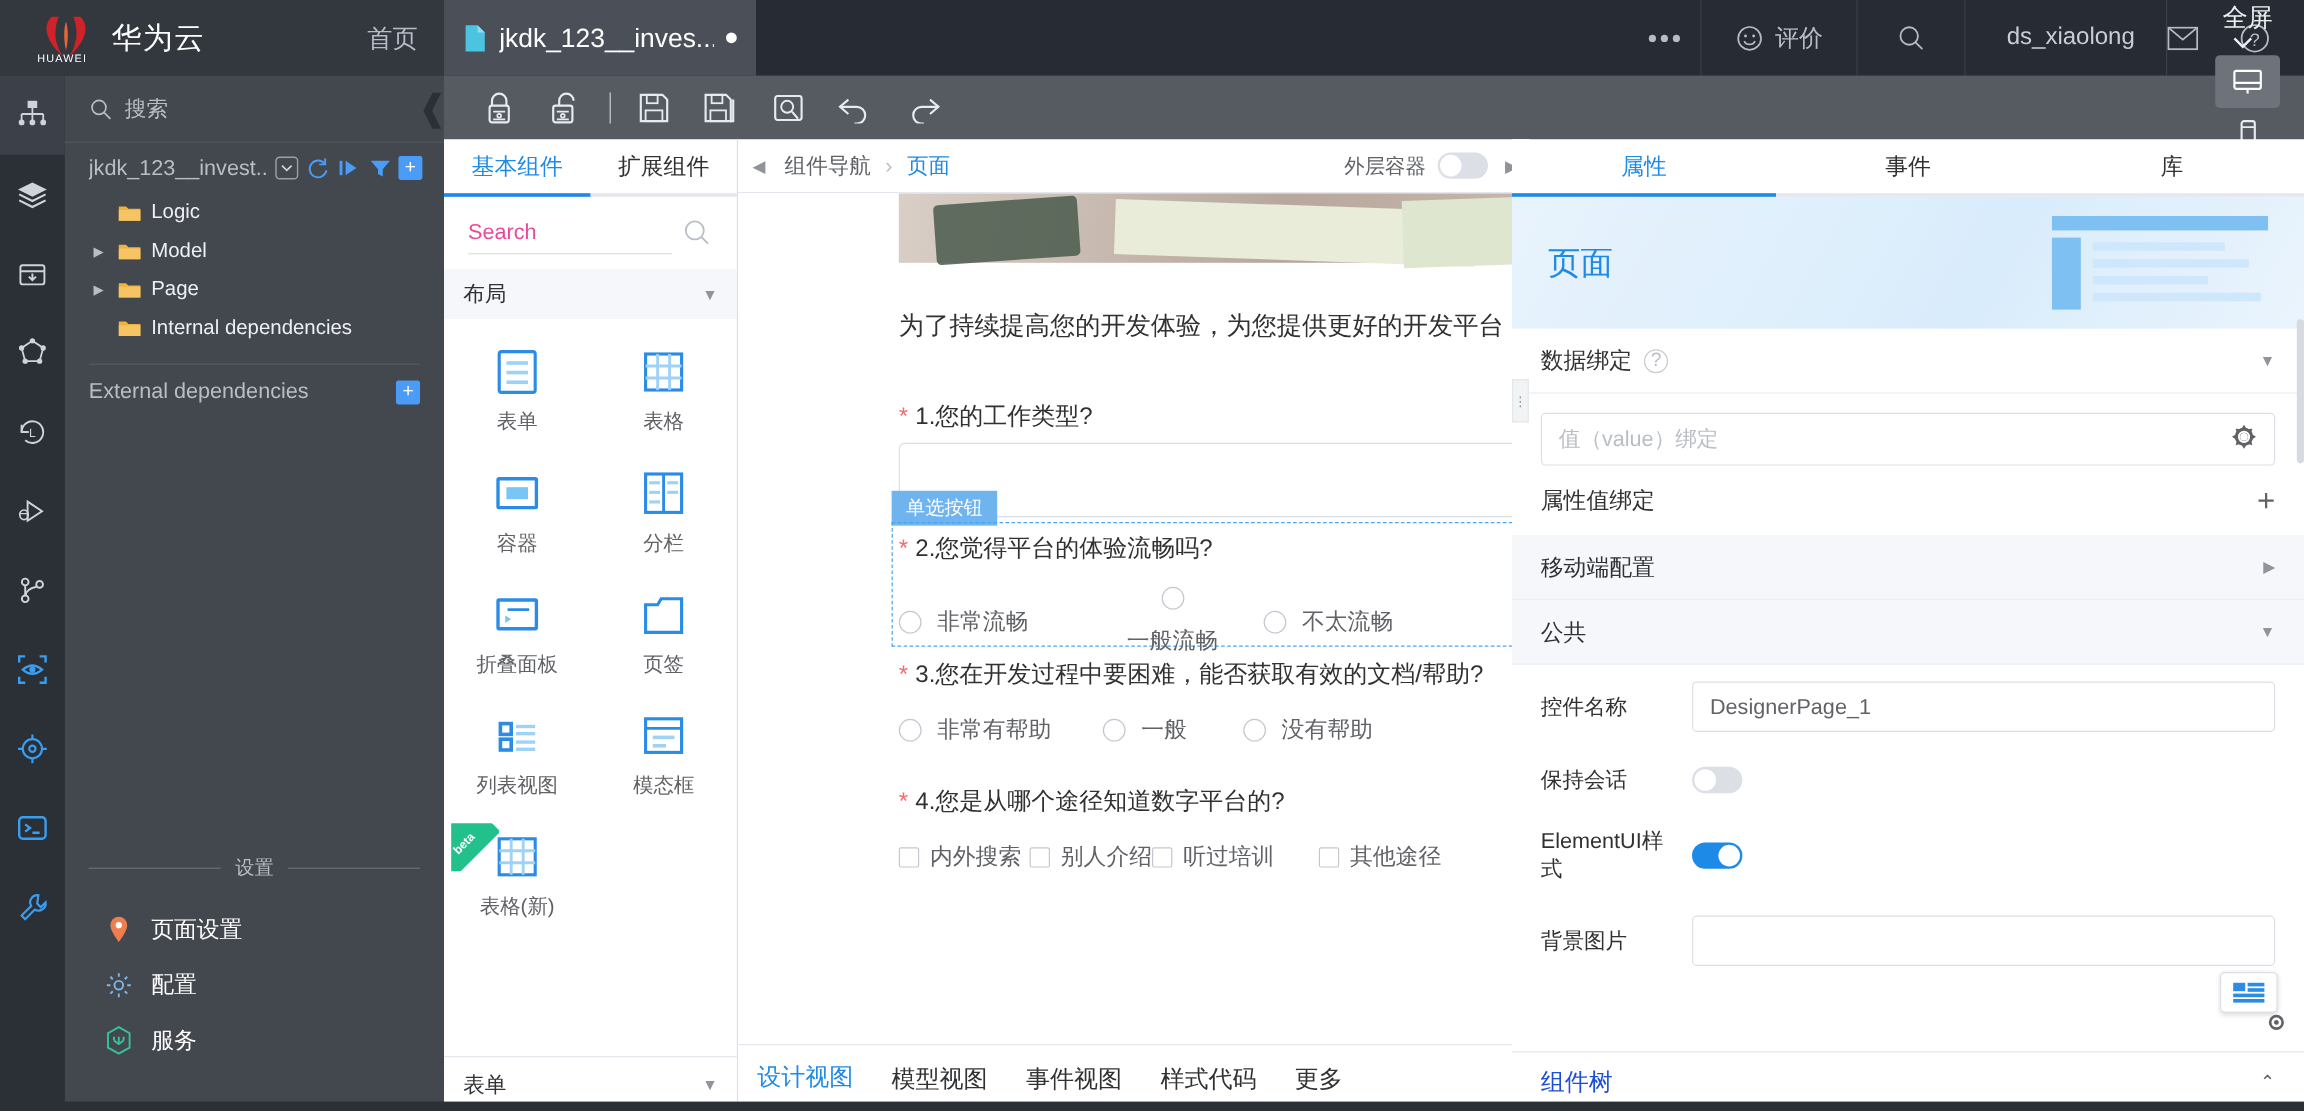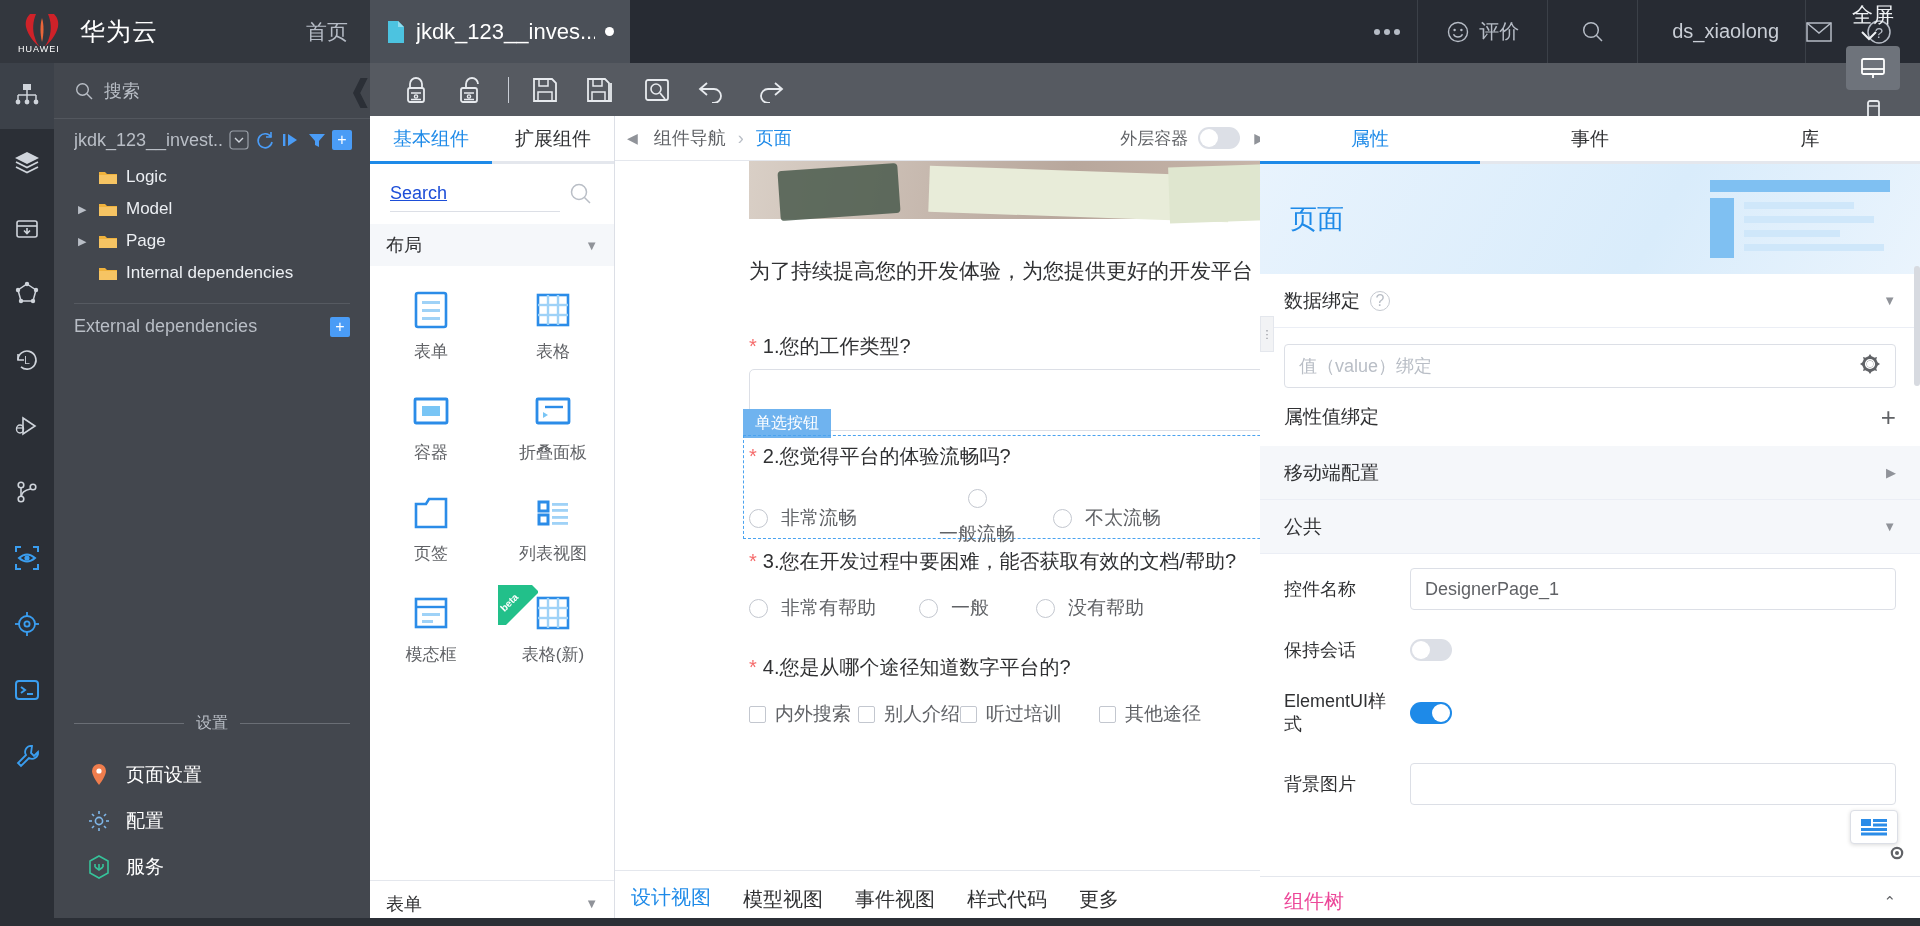--- a/index.html
+++ b/index.html
@@ -7,21 +7,21 @@
     width: 1920px; height: 926px;
     font-family: "Liberation Sans", "DejaVu Sans", sans-serif;
     overflow: hidden; background: #2d3138;
   }
   .app { position: relative; width: 1920px; height: 926px; }
 
   
   .topbar { position: absolute; left: 0; top: 0; width: 1920px; height: 63px;
             background: #272b33; display: flex; align-items: stretch; }
   .hw-brand { width: 370px; display: flex; align-items: center; background: #33373e; height: 63px; }
-  .hw-logo { width: 52px; height: 44px; margin-left: 16px; position: relative; }
+  .hw-logo { width: 52px; height: 44px; margin-left: 29px; position: relative; }
   .hw-logo svg { display:block; }
   .hw-name { color: #fff; font-size: 25px; margin-left: 12px; letter-spacing: 1px; }
   .hw-home { color: #b6bcc6; font-size: 21px; margin-left: auto; margin-right: 22px; }
 
   .tab-doc { width: 260px; background: #4b5058; display: flex; align-items: center;
              padding: 0 16px; gap: 10px; }
   .tab-doc .fileico { width: 20px; height: 24px; flex: none; }
   .tab-doc .t { color: #fff; font-size: 22px; white-space: nowrap; overflow: hidden; }
   .tab-doc .dot { width: 9px; height: 9px; border-radius: 50%; background: #fff; margin-left: auto; flex:none;}
 
@@ -84,21 +84,21 @@
   .comp { position:absolute; left:370px; top:116px; width:245px; height:810px; background:#fff;
           display:flex; flex-direction:column; border-right:1px solid #dcdfe6; }
   .comp-tabs { display:flex; height:45px; }
   .comp-tab { flex:1; display:flex; align-items:center; justify-content:center; font-size:19px;
               color:#303133; position:relative; }
   .comp-tab.active { color:#1e8ae8; }
   .comp-tab-bar { height:3px; background:#e4e7ed; display:flex; }
   .comp-tab-bar .fill { width:50%; background:#1e8ae8; }
   .comp-search { height:60px; display:flex; align-items:center; padding:0 20px; gap:8px; }
   .comp-search .inp { flex:1; border:none; border-bottom:1px solid #dcdfe6; height:36px;
-                      font-size:18px; color:#1d4ed8; display:flex; align-items:center;text-decoration:underline; }
+                      font-size:18px; color:#ec4899; display:flex; align-items:center; }
   .grp-head { background:#f5f7fa; height:42px; display:flex; align-items:center;
               justify-content:space-between; padding:0 16px; font-size:18px; color:#303133;}
   .grp-head .cv { color:#909399; font-size:13px; }
   .comp-grid { flex:1; overflow:hidden; display:grid; grid-template-columns:1fr 1fr;
                padding: 14px 0 0 0; align-content:start; }
   .cell { display:flex; flex-direction:column; align-items:center; gap:10px; padding:10px 0 18px 0; position:relative;}
   .cell .lbl { font-size:17px; color:#606266; }
   .comp-foot { height:46px; border-top:1px solid #e4e7ed; background:#fff; display:flex;
                align-items:center; justify-content:space-between; padding:0 16px; font-size:18px; color:#303133;}
   .beta { position:absolute; left:6px; top:2px; width:40px; height:40px; overflow:hidden; }
@@ -177,21 +177,21 @@
   .val-input .gear { margin-left:auto; color:#606266; }
   .bind-row { display:flex; align-items:flex-end; padding:0 24px 16px 24px; font-size:19px; color:#303133; }
   .bind-row .plus { margin-left:auto; color:#606266; font-size:26px; line-height:1; }
   .prow { display:flex; align-items:center; padding:14px 24px; gap:18px; }
   .prow .k { width:108px; font-size:18px; color:#303133; }
   .prow .v-input { flex:1; height:42px; border:1px solid #dcdfe6; border-radius:4px;
                    display:flex; align-items:center; padding:0 14px; font-size:18px; color:#606266; }
   .props-bottombar { position:absolute; left:0; bottom:0; width:660px; height:50px;
                      background:#fff; border-top:1px solid #e4e7ed; display:flex;
                      align-items:center; justify-content:space-between; padding:0 24px; }
-  .props-bottombar .t { font-size:20px; color:#ec4899; }
+  .props-bottombar .t { font-size:20px; color:#1d4ed8; }
   .float-widget { position:absolute; right:16px; bottom:54px; width:54px; height:62px; }
   .float-widget .card { width:48px; height:34px; background:#fff; border:1px solid #dcdfe6;
                         border-radius:4px; display:flex; align-items:center; justify-content:center;
                         box-shadow:0 1px 4px rgba(0,0,0,.15); }
   .float-widget .gear2 { position:absolute; right:-2px; bottom:6px; color:#606266; }
   .scroll-th { position:absolute; right:0; top:150px; width:6px; height:120px; background:#d7dae0; border-radius:3px;}
   .lefthandle { position:absolute; left:0; top:200px; width:14px; height:36px; background:#f2f3f5;
                 border:1px solid #e4e7ed; display:flex; align-items:center; justify-content:center;
                 color:#909399; font-size:11px; }
   .bottom-strip { position:absolute; left:0; bottom:0; width:1920px; height:8px; background:#2b2f36; }
@@ -618,20 +618,32 @@
       </div>
       <div class="cell">
         <svg width="40" height="40" viewBox="0 0 40 40">
           <rect x="4" y="8" width="32" height="24" rx="1" fill="none" stroke="#2b8ce8" stroke-width="2.8"></rect>
           <rect x="11" y="15" width="18" height="10" fill="#79c5f5"></rect>
         </svg>
         <span class="lbl">容器</span>
       </div>
       <div class="cell">
         <svg width="40" height="40" viewBox="0 0 40 40">
+          <rect x="5" y="4" width="30" height="32" fill="none" stroke="#2b8ce8" stroke-width="2.6"></rect>
+          <line x1="20" y1="4" x2="20" y2="36" stroke="#2b8ce8" stroke-width="2.4"></line>
+          <rect x="8" y="10" width="9" height="2.6" fill="#9fd2f7"></rect>
+          <rect x="8" y="18" width="9" height="2.6" fill="#9fd2f7"></rect>
+          <rect x="8" y="26" width="9" height="2.6" fill="#9fd2f7"></rect>
+          <rect x="23" y="10" width="9" height="2.6" fill="#9fd2f7"></rect>
+          <rect x="23" y="18" width="9" height="2.6" fill="#9fd2f7"></rect>
+        </svg>
+        <span class="lbl">分栏</span>
+      </div>
+      <div class="cell">
+        <svg width="40" height="40" viewBox="0 0 40 40">
           <rect x="4" y="8" width="32" height="24" rx="1" fill="none" stroke="#2b8ce8" stroke-width="2.8"></rect>
           <line x1="12" y1="16" x2="30" y2="16" stroke="#2b8ce8" stroke-width="2.4"></line>
           <path d="M10 21 l5 3 l-5 3z" fill="#79c5f5"></path>
         </svg>
         <span class="lbl">折叠面板</span>
       </div>
       <div class="cell">
         <svg width="40" height="40" viewBox="0 0 40 40">
           <path d="M5 12 h10 l3 -5 h17 v28 h-30z" fill="none" stroke="#2b8ce8" stroke-width="2.6"></path>
         </svg>

